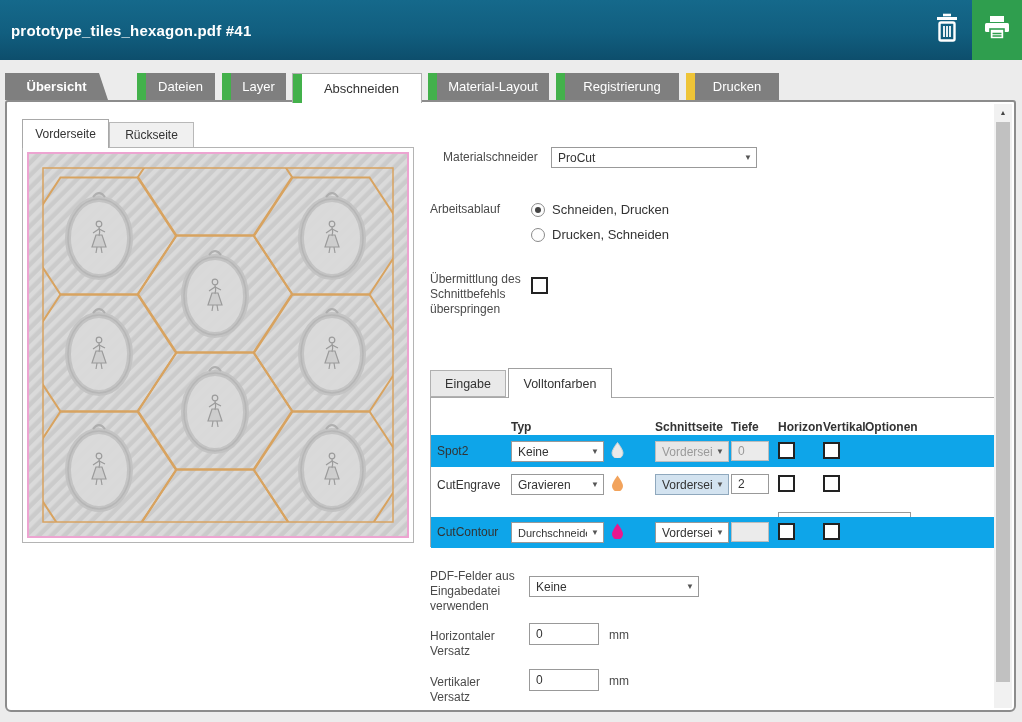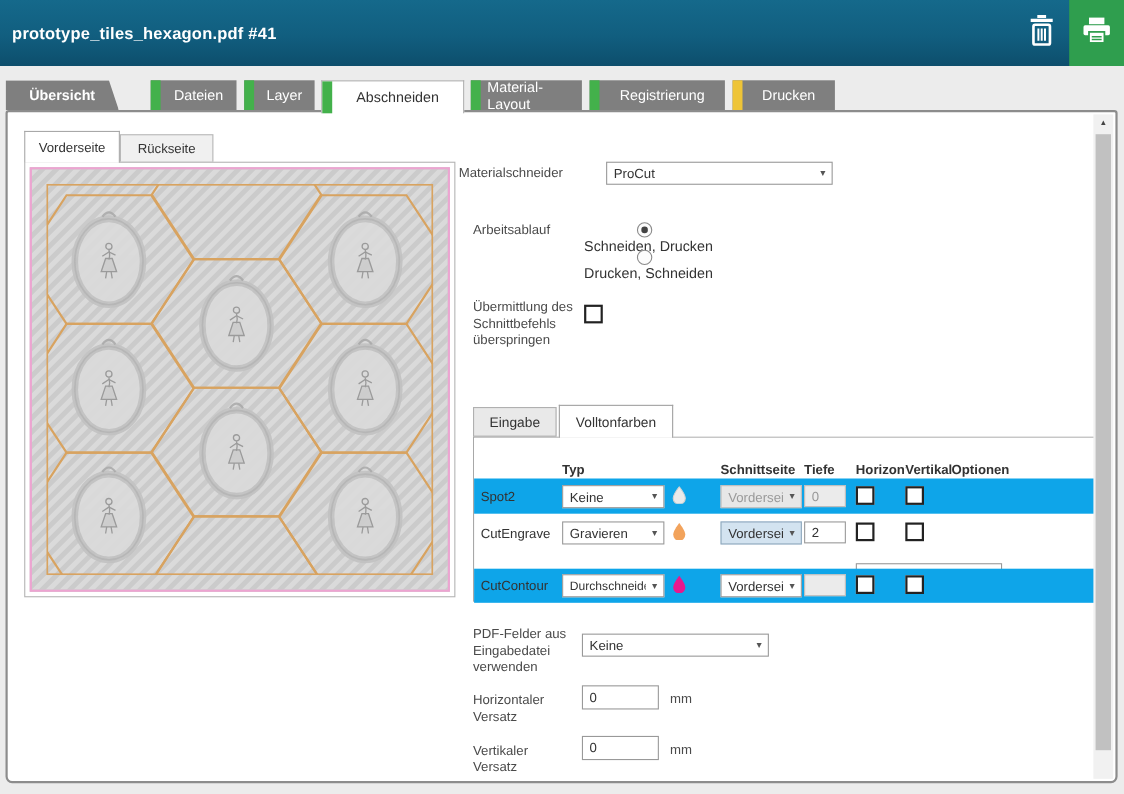--- a/index.html
+++ b/index.html
@@ -37,21 +37,21 @@
 
   
   .lbl { position:absolute; font-size:12px; color:#4a4a4a; line-height:15px; }
   .dd { position:absolute; height:21px; background:#fff; border:1px solid #999; display:flex; align-items:center; font-size:12px; color:#333; cursor:pointer; }
   .dd .dd-txt { flex:1; padding-left:6px; overflow:hidden; white-space:nowrap; }
   .dd .dd-arr { width:16px; font-size:8px; color:#555; text-align:center; }
   .dd.disabled { background:#e7e7e7; border-color:#bdbdbd; color:#9a9a9a; cursor:default; }
   .dd.blue { background:#d3e3f0; border-color:#8fa8bd; }
   .txt-in { position:absolute; height:22px; border:1px solid #999; font-family:"Liberation Sans",sans-serif; font-size:12px; color:#333; padding-left:6px; width:70px; background:#fff; }
   .txt-in:disabled, .txt-in.disabled { background:#ebebeb; border-color:#bcbcbc; color:#999; }
-  .radio-row { position:absolute; display:flex; align-items:center; cursor:pointer;flex-direction:column; }
+  .radio-row { position:absolute; display:flex; align-items:center; cursor:pointer; }
   .radio { width:14px; height:14px; border-radius:50%; border:1px solid #8a8a8a; background:#fdfdfd; margin-right:7px; position:relative; }
   .radio.sel::after { content:""; position:absolute; left:3px; top:3px; width:6px; height:6px; border-radius:50%; background:#444; }
   .radio-row span { font-size:13px; color:#333; }
   .cb { width:17px; height:17px; border:2px solid #222; background:#fff; position:absolute; cursor:pointer; }
 
   
   .spot-tab { position:absolute; font-size:12.5px; color:#333; display:flex; align-items:center; justify-content:center; cursor:pointer; }
   .spot-tab.inactive { left:423px; top:268px; width:76px; height:27px; background:#e9e9e9; border:1px solid #b0b0b0; }
   .spot-tab.active { left:501px; top:266px; width:104px; height:30px; background:#fff; border:1px solid #a0a0a0; border-bottom:none; z-index:3; }
   .cut-table { position:absolute; left:423px; top:295px; width:567px; height:150px; border:1px solid #a8a8a8; font-size:12px; }
@@ -106,21 +106,21 @@
     <span class="tab-label">Dateien</span>
   </div>
   <div class="tab" style="width:64px; margin-right:6px;">
     <span class="strip green"></span>
     <span class="tab-label">Layer</span>
   </div>
   <div class="tab active" style="width:130px; margin-right:6px;">
     <span class="strip green"></span>
     <span class="tab-label">Abschneiden</span>
   </div>
-  <div class="tab" style="width:101px; margin-right:7px;">
+  <div class="tab" style="width:121px; margin-right:7px;">
     <span class="strip green"></span>
     <span class="tab-label">Material-Layout</span>
   </div>
   <div class="tab" style="width:123px; margin-right:7px;">
     <span class="strip green"></span>
     <span class="tab-label">Registrierung</span>
   </div>
   <div class="tab" style="width:93px;">
     <span class="strip yellow"></span>
     <span class="tab-label">Drucken</span>
@@ -179,21 +179,21 @@
         <use href="#med" x="70" y="316"></use>
         <use href="#med" x="186" y="142"></use>
         <use href="#med" x="186" y="258"></use>
         <use href="#med" x="303" y="84"></use>
         <use href="#med" x="303" y="200"></use>
         <use href="#med" x="303" y="316"></use>
       </svg>
     </div>
   </div>
 
-  <div class="lbl" style="left:410px; top:48px;">Materialschneider</div>
+  <div class="lbl" style="left:436px; top:48px;">Materialschneider</div>
   <div class="dd" style="left:544px; top:45px; width:206px;">
     <span class="dd-txt">ProCut</span>
     <span class="dd-arr">▼</span>
   </div>
 
   <div class="lbl" style="left:423px; top:100px;">Arbeitsablauf</div>
   <div class="radio-row" style="left:524px; top:100px;">
     <span class="radio sel"></span>
     <span>Schneiden, Drucken</span>
   </div>

